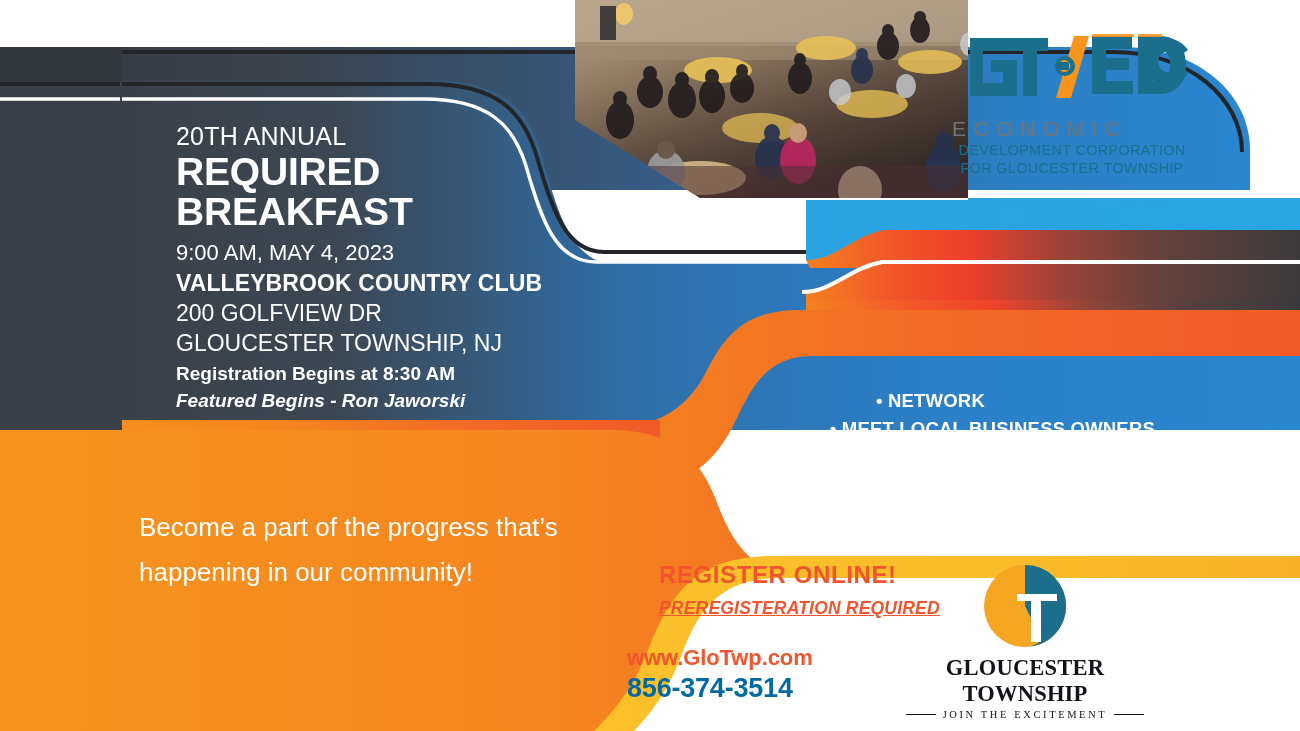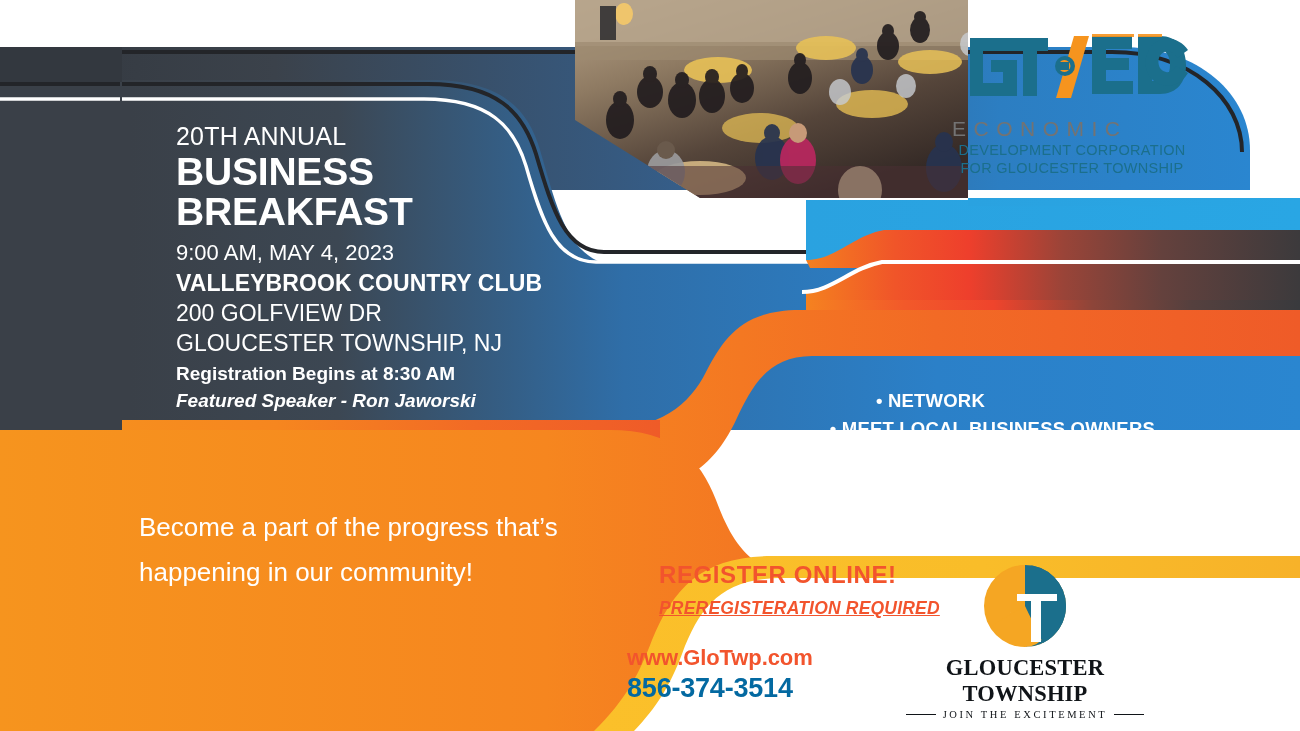--- a/index.html
+++ b/index.html
@@ -342,29 +342,29 @@
     <rect x="0" y="47" width="122" height="35" fill="#33383f"></rect>
     <path d="M0,99 H120" stroke="#ffffff" stroke-width="3.4" fill="none"></path>
     <path d="M0,84 H120" stroke="#232529" stroke-width="4" fill="none"></path>
   </svg>
 
   <div class="layer">
 
     <div id="event-block">
       <div class="kicker">20TH ANNUAL</div>
       <div class="title">
-        <span>BUSINESS</span>
+        <span>REQUIRED</span>
         <span>BREAKFAST</span>
       </div>
       <div class="time">9:00 AM, MAY 4, 2023</div>
       <div class="venue">VALLEYBROOK COUNTRY CLUB</div>
       <div class="addr">200 GOLFVIEW DR</div>
       <div class="addr">GLOUCESTER TOWNSHIP, NJ</div>
       <div class="note">Registration Begins at 8:30 AM</div>
-      <div class="speaker">Featured Speaker - Ron Jaworski</div>
+      <div class="speaker">Featured Begins - Ron Jaworski</div>
     </div>
 
     <div id="gtedc-logo">
       <svg class="mark" viewBox="0 0 240 78" xmlns="http://www.w3.org/2000/svg">
 
         <path d="M18,10 h46 v13 h-33 v32 h20 v-11 h-12 v-12 h26 v36 h-47 z" fill="#1b6f8c"></path>
 
         <path d="M60,10 h36 v13 h-11 v45 h-14 v-45 h-11 z" fill="#1b6f8c"></path>
 
         <path d="M104,70 l18,-62 h15 l-18,62 z" fill="#f6941e"></path>

